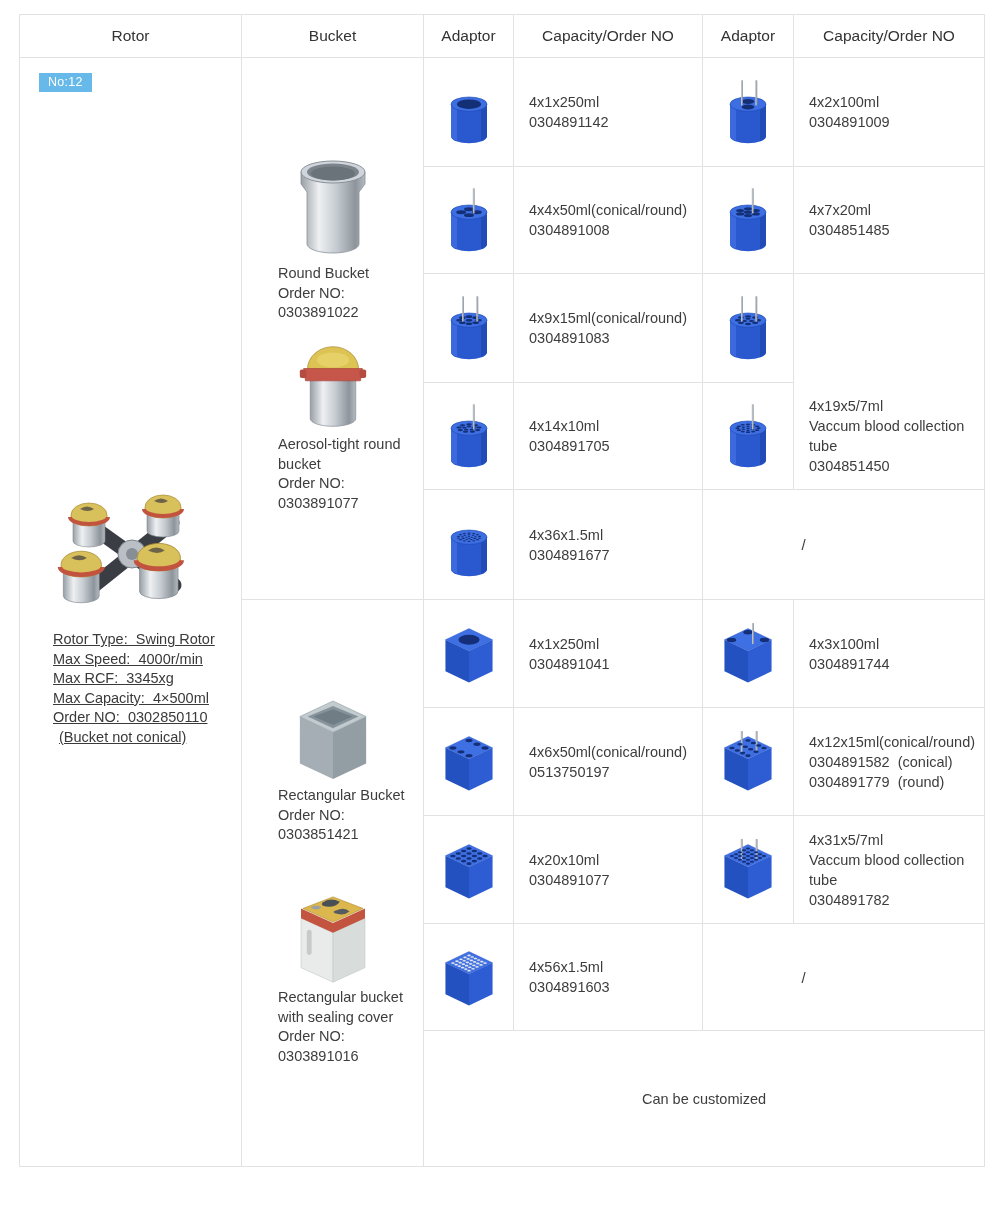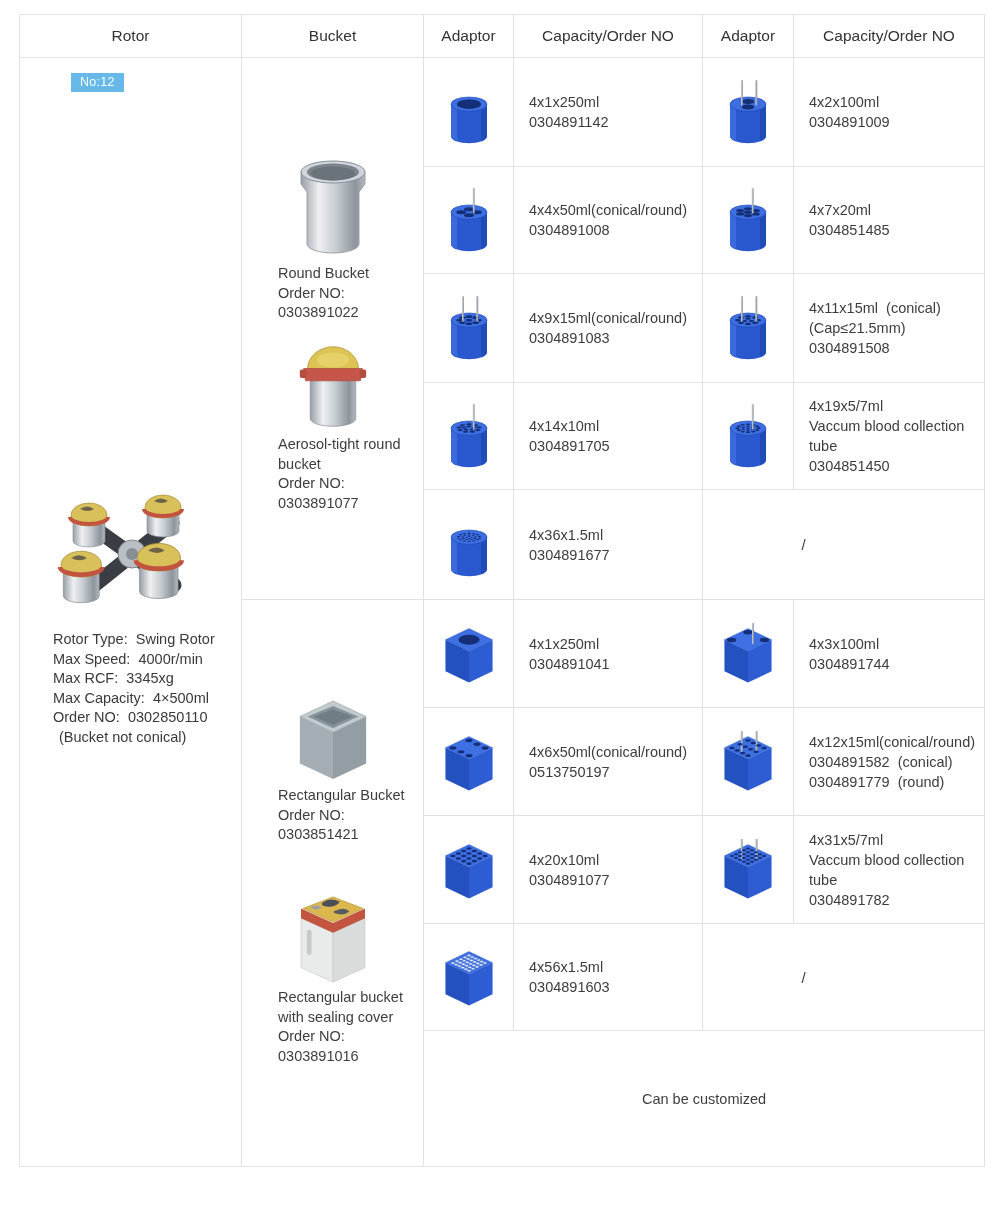--- a/index.html
+++ b/index.html
@@ -14,23 +14,23 @@
   }
   .cell{border-right:1px solid #e2e2e2;border-bottom:1px solid #e2e2e2;position:relative;box-sizing:border-box;background:#fff;}
   .cr{border-right:none;}
   .cb{border-bottom:none;}
   .hc{display:flex;align-items:center;justify-content:center;font-size:15.5px;color:#333;}
   .acell{display:flex;align-items:center;justify-content:center;}
   .ccell{display:flex;flex-direction:column;justify-content:center;padding:0 8px 0 15px;font-size:14.5px;line-height:20px;color:#3d3d3d;}
   .ccell .ln{white-space:pre-wrap;}
   .scell{display:flex;align-items:center;justify-content:center;font-size:15px;color:#3d3d3d;padding-right:80px;box-sizing:border-box;}
   .fcell{display:flex;align-items:center;justify-content:center;font-size:14.5px;color:#3d3d3d;}
-  .badge{position:absolute;left:19px;top:15px;color:#fff;font-size:12.5px;padding:2px 9px 3px 9px;letter-spacing:.3px;margin-left:32px;}
+  .badge{position:absolute;left:19px;top:15px;color:#fff;font-size:12.5px;padding:2px 9px 3px 9px;letter-spacing:.3px;}
   .rotor-img{position:absolute;left:36px;top:431px;}
-  .rotor-specs{position:absolute;left:33px;top:572px;font-size:14.5px;line-height:19.6px;color:#3a3a3a;}
+  .rotor-specs{position:absolute;left:33px;top:572px;font-size:14.5px;line-height:19.6px;color:#3a3a3a;text-decoration:underline;}
   .rotor-specs div{white-space:pre-wrap;}
   .bimg{position:absolute;left:50%;transform:translateX(-50%);}
   .btxt{position:absolute;left:17px;right:8px;font-size:14.5px;line-height:19.5px;color:#3d3d3d;margin-left:19px;}
   .btxt div{white-space:pre-wrap;}
   .icon{display:block;line-height:0;}
 </style>
 </head>
 <body>
 
 <svg width="0" height="0" style="position:absolute" aria-hidden="true">
@@ -278,25 +278,20 @@
           <ellipse cx="38.155961415125326" cy="41.546641492087126" rx="5" ry="2" fill="#132f76"></ellipse>
           <ellipse cx="50" cy="43.462" rx="4.25" ry="1.7000000000000002" fill="#132f76"></ellipse>
           <ellipse cx="55.84567147554496" cy="47.269" rx="4.25" ry="1.7000000000000002" fill="#132f76"></ellipse>
           <ellipse cx="44.15432852445504" cy="47.269" rx="4.25" ry="1.7000000000000002" fill="#132f76"></ellipse>
           <rect x="38.5" y="6" width="3" height="42" fill="#969ca4" rx="1"></rect>
           <rect x="38.5" y="6" width="1.2" height="42" fill="#c9ced4"></rect>
           <rect x="62.5" y="6" width="3" height="42" fill="#969ca4" rx="1"></rect>
           <rect x="62.5" y="6" width="1.2" height="42" fill="#c9ced4"></rect>
         </svg></span>
     </div>
-  <div class="cell ccell cr" style="grid-row:4;grid-column:6">
-    <div class="ln">4x11x15ml  (conical)</div>
-    <div class="ln">(Cap≤21.5mm)</div>
-    <div class="ln">0304891508</div>
-  </div>
 
   <div class="cell acell" style="grid-row:5;grid-column:3">
       <span class="icon"><svg viewBox="0 0 100 118" width="60" height="72">
           <path d="M20 46 L20 100 A30 11 0 0 0 80 100 L80 46 Z" fill="#2a58cf"></path>
           <path d="M20 46 L20 100 A30 11 0 0 0 30 107 L30 48 Z" fill="#4a79ea" opacity=".55"></path>
           <path d="M80 46 L80 100 A30 11 0 0 1 70 107 L70 48 Z" fill="#1c42a6" opacity=".6"></path>
           <ellipse cx="50" cy="46" rx="30" ry="12" fill="#3d6ee2" stroke="#1d48b0" stroke-width="1"></ellipse>
           <ellipse cx="50" cy="39.702" rx="4.5" ry="1.8" fill="#132f76"></ellipse>
           <ellipse cx="60.76669246224954" cy="41.17545209723668" rx="4.5" ry="1.8" fill="#132f76"></ellipse>
           <ellipse cx="66.49552986295448" cy="44.90636377705367" rx="4.5" ry="1.8" fill="#132f76"></ellipse>

